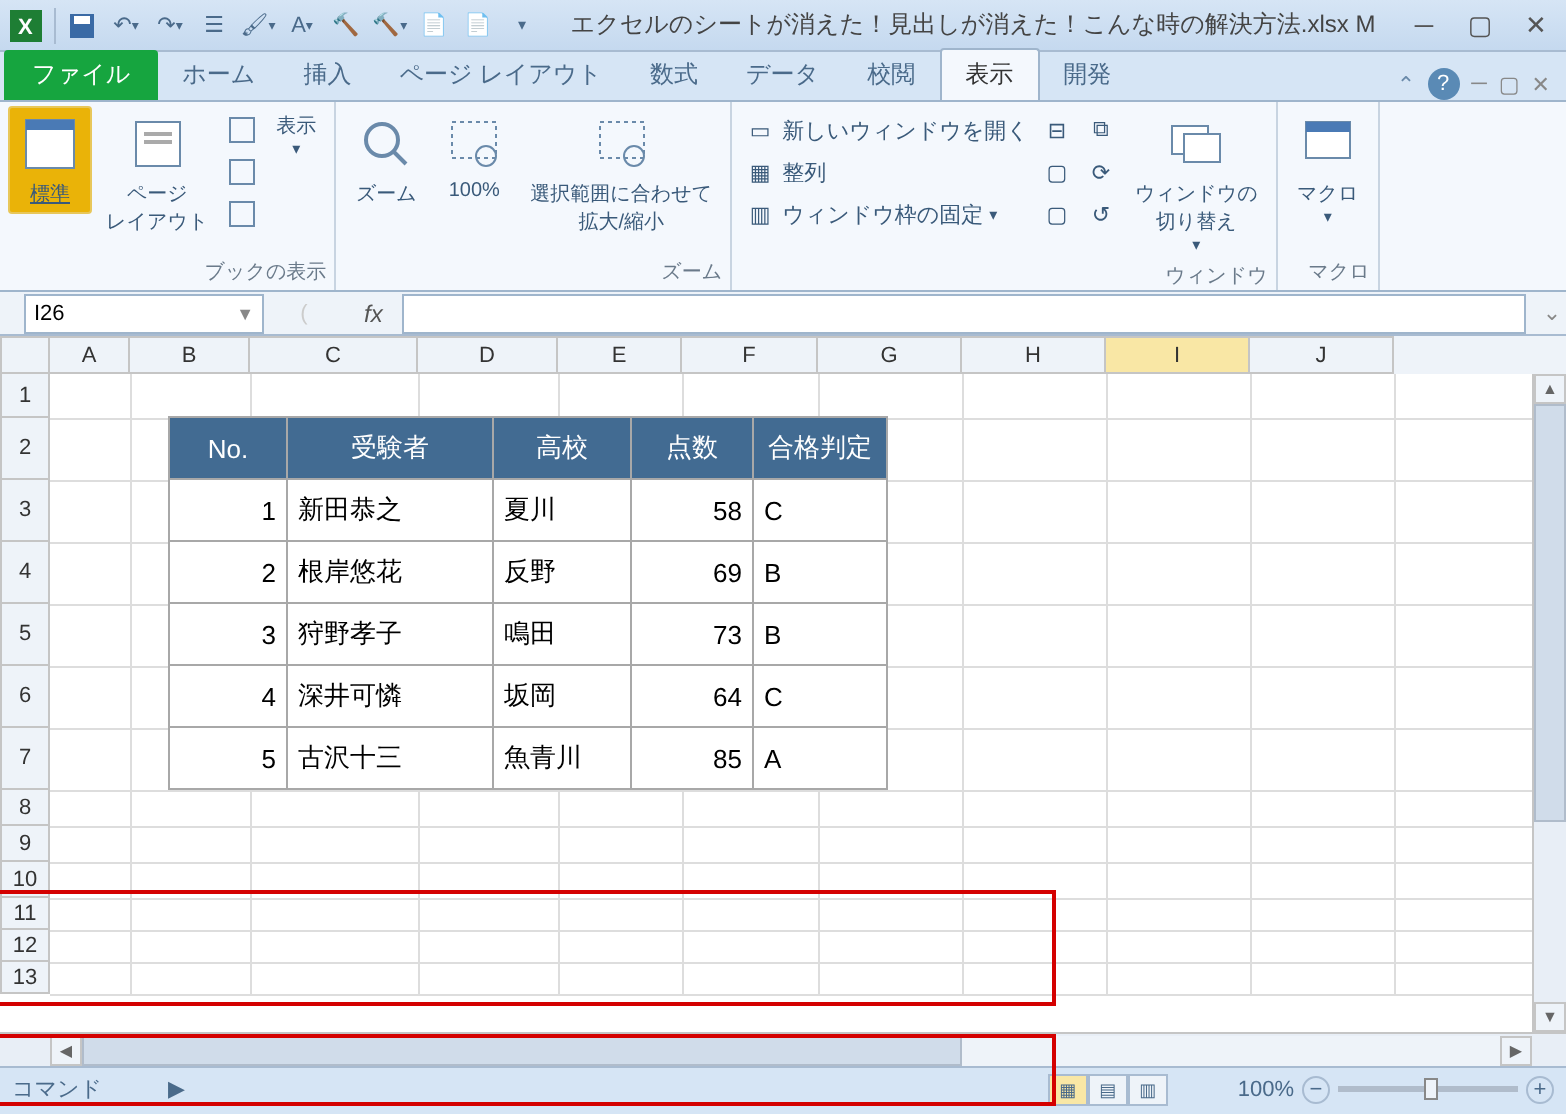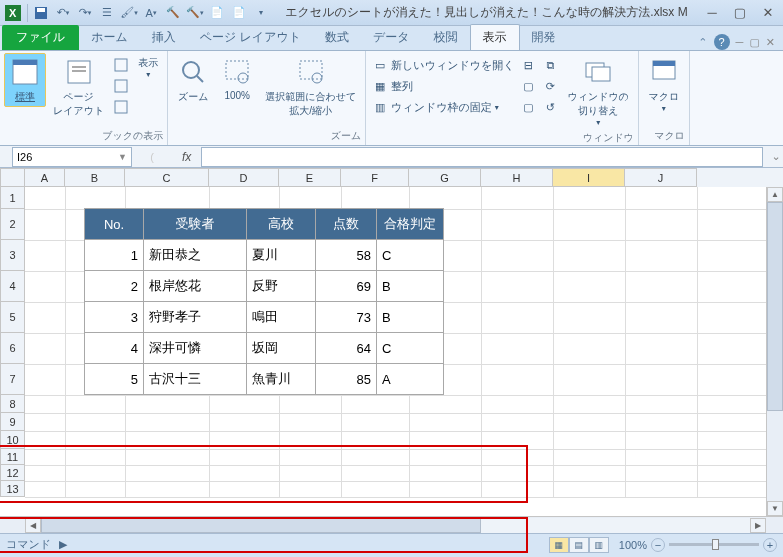--- a/index.html
+++ b/index.html
@@ -21,21 +21,21 @@
 .tab.active { background:#f4f8fd; border:1px solid #9fb5cc; border-bottom:none; border-radius:2px 2px 0 0; color:#333; }
 .tabs-right { margin-left:auto; display:flex; gap:6px; padding-right:8px; align-items:center; }
 .help-icon { width:16px; height:16px; border-radius:50%; background:#5a8ab5; color:#fff; display:flex; align-items:center; justify-content:center; font-size:11px; cursor:pointer; }
 
 
 .ribbon { height:96px; background:#f4f8fd; border-top:1px solid #9fb5cc; border-bottom:1px solid #9fb5cc; display:flex; }
 .rgroup { border-right:1px solid #c8d4e1; display:flex; flex-direction:column; padding:2px 4px 0; }
 .rgroup-content { flex:1; display:flex; align-items:flex-start; gap:2px; }
 .rgroup-label { text-align:right; font-size:10px; color:#6a7a8a; padding:1px 0 2px; }
 .rbtn { display:flex; flex-direction:column; align-items:center; padding:2px 4px; cursor:pointer; color:#3a5a7a; font-size:10px; }
-.rbtn.highlighted { background:#7dd3fc; border:1px solid #e8c75a; border-radius:2px;text-decoration:underline; }
+.rbtn.highlighted { background:#eab308; border:1px solid #e8c75a; border-radius:2px;text-decoration:underline; }
 .rbtn:not(.highlighted) { border:1px solid transparent; }
 .rbtn .ricn { width:32px; height:32px; display:flex; align-items:center; justify-content:center; margin-bottom:2px; }
 .rbtn-small { display:flex; align-items:center; gap:3px; padding:1px 2px; cursor:pointer; font-size:11px; color:#3a5a7a; white-space:nowrap; }
 .rbtn-small .ricn-s { width:16px; height:16px; display:flex; align-items:center; justify-content:center; }
 .rgroup-stack { display:flex; flex-direction:column; gap:3px; padding-top:3px; }
 
 
 .fxbar { height:22px; background:#eef3f9; display:flex; align-items:center; border-bottom:1px solid #a8bbd1; }
 .namebox { width:120px; height:20px; margin-left:12px; background:#fff; border:1px solid #9fb5cc; display:flex; align-items:center; padding:0 4px; font-size:11px; }
 .namebox .dd { margin-left:auto; color:#888; font-size:9px; }
@@ -71,21 +71,21 @@
 
 .hscroll { height:17px; background:#e8eef6; display:flex; align-items:center; border-top:1px solid #c5c5c5; }
 .sc-btn { width:16px; height:15px; background:#eef3f9; border:1px solid #c5c5c5; display:flex; align-items:center; justify-content:center; font-size:8px; color:#666; cursor:pointer; }
 .sc-track { flex:1; height:15px; background:#eef3f9; position:relative; }
 .sc-thumb { position:absolute; left:0; top:0; width:62%; height:100%; background:#d0dcea; border:1px solid #b0bccb; }
 .vscroll { position:absolute; right:0; top:19px; width:17px; bottom:17px; background:#e8eef6; display:flex; flex-direction:column; border-left:1px solid #c5c5c5; }
 .vsc-track { flex:1; position:relative; }
 .vsc-thumb { position:absolute; top:0; left:0; right:0; height:70%; background:#d0dcea; border:1px solid #b0bccb; }
 
 
-.status { height:22px; background:#d6e5f5; border-top:1px solid #a8bbd1; display:flex; align-items:center; padding:4px 6px; font-size:11px; color:#4a6a8a; }
+.status { height:22px; background:#d6e5f5; border-top:1px solid #a8bbd1; display:flex; align-items:center; padding:4px 6px; font-size:11px; color:#4a6a8a;gap:25px; }
 .view-btns { display:flex; margin-left:auto; gap:0; }
 .vbtn { width:20px; height:16px; border:1px solid #a8bbd1; display:flex; align-items:center; justify-content:center; font-size:9px; cursor:pointer; background:#eef3f9; }
 .vbtn.active { background:#f9e7a5; }
 .zoom { display:flex; align-items:center; gap:4px; margin-left:10px; }
 .zoom-slider { width:90px; height:3px; background:#b0bccb; position:relative; }
 .zoom-slider .handle { position:absolute; left:48%; top:-4px; width:7px; height:11px; background:#eef3f9; border:1px solid #888; }
 </style>
 </head>
 <body>
 

